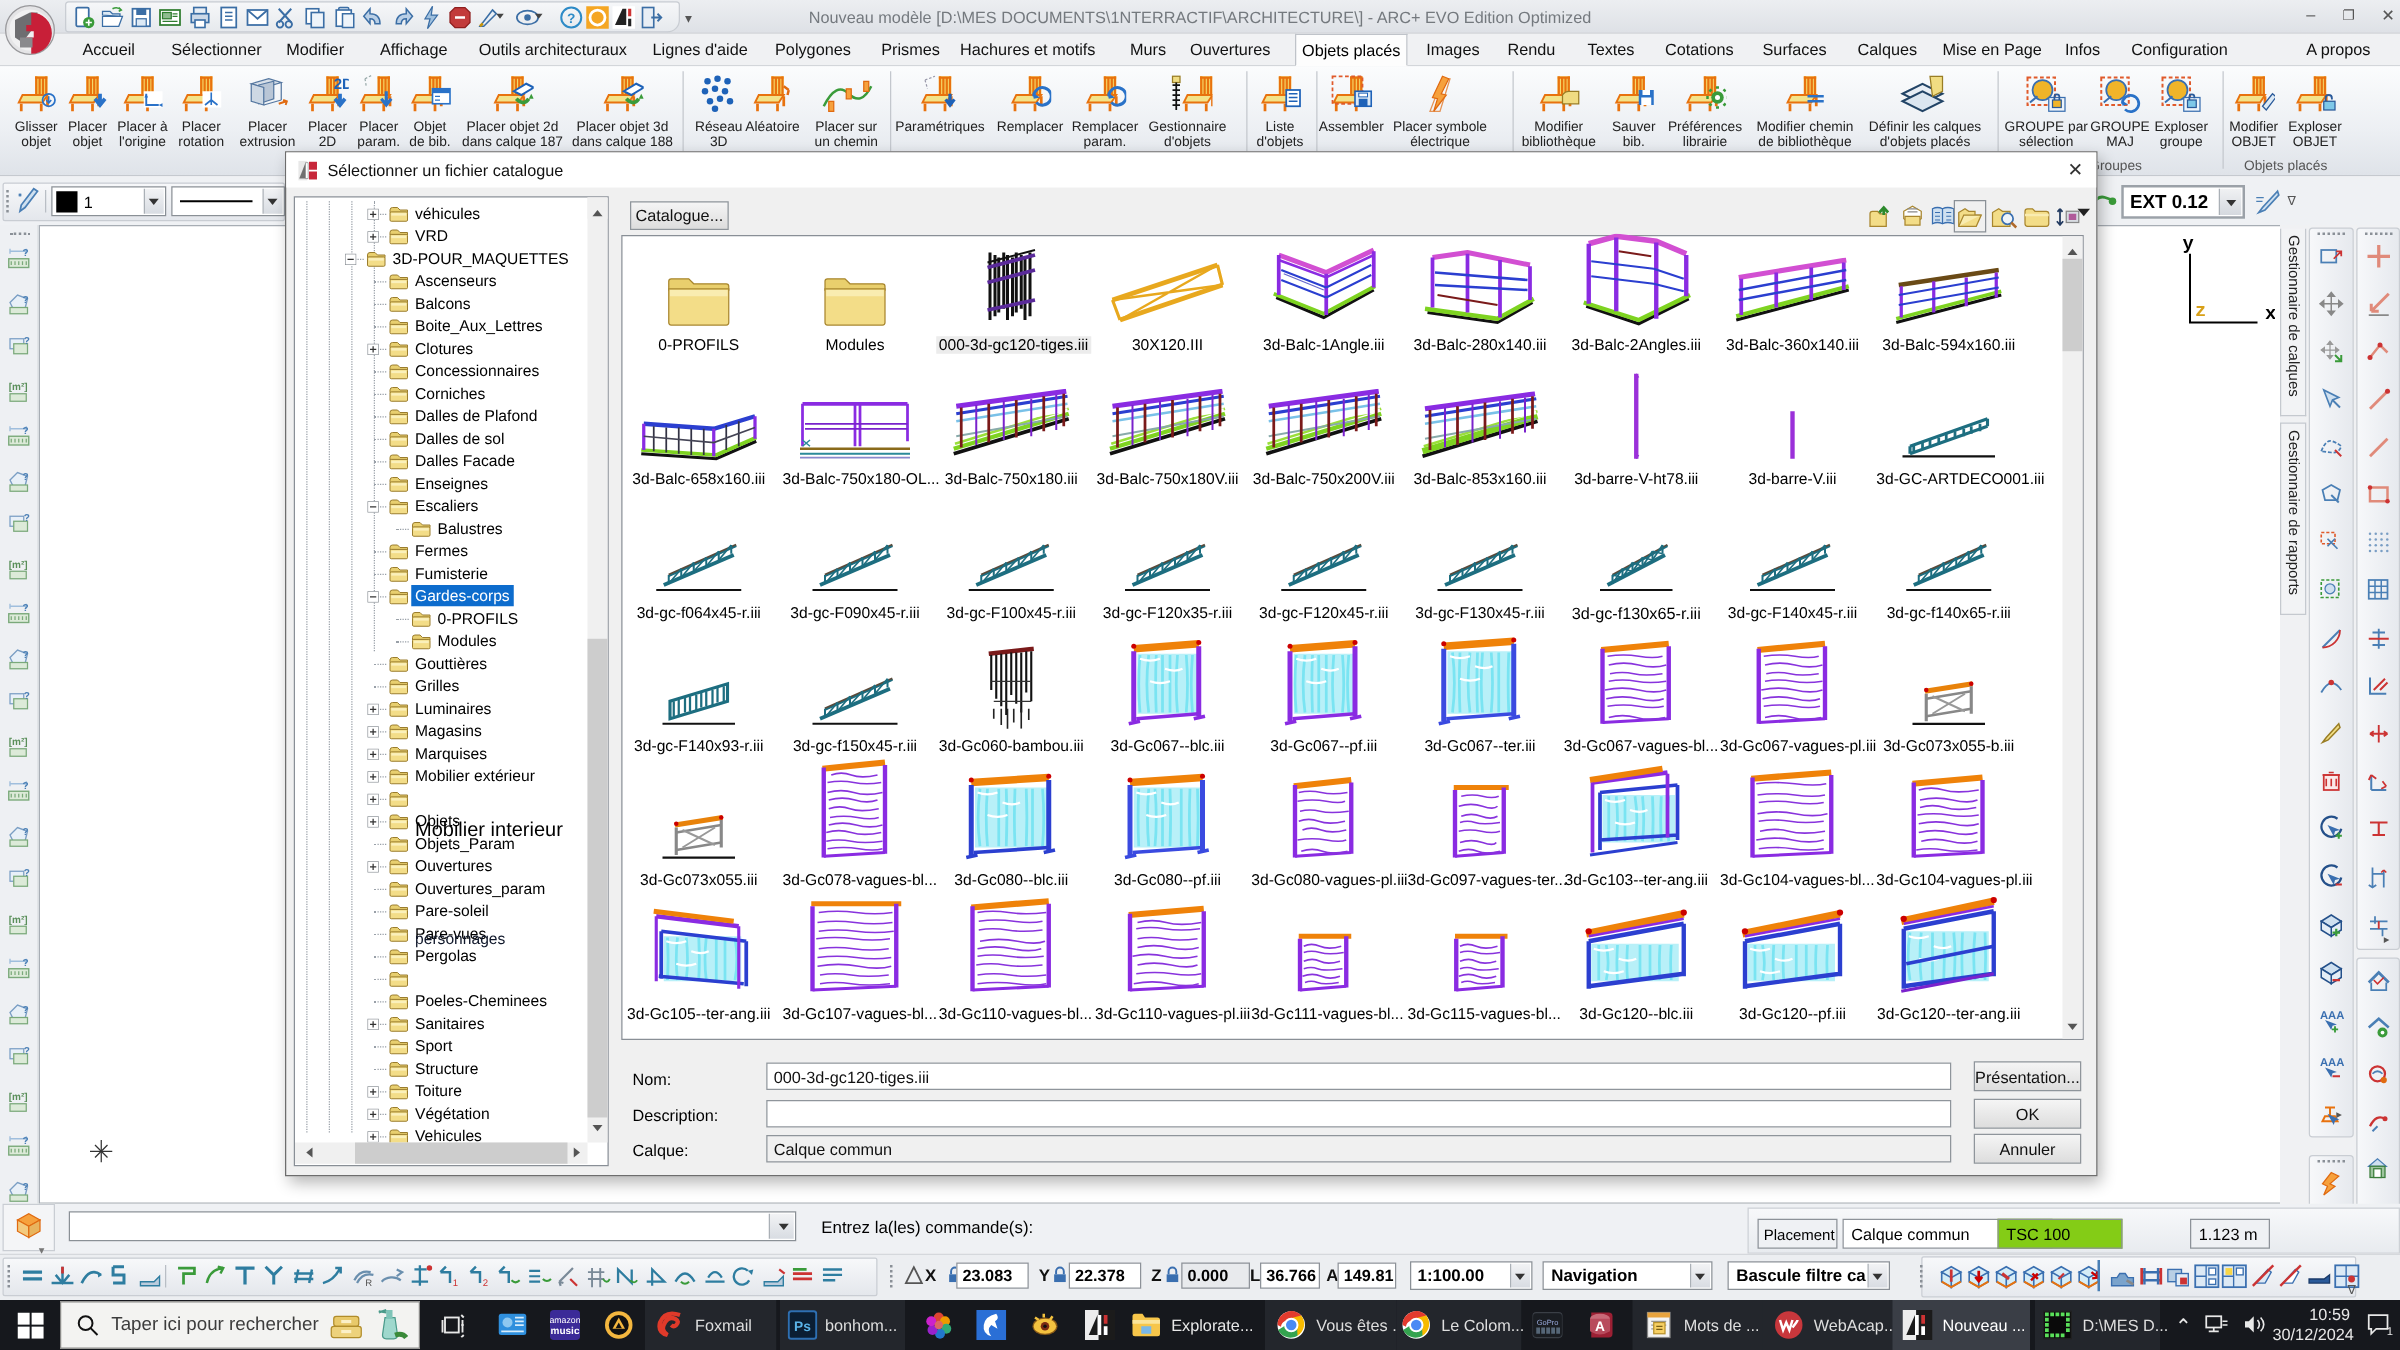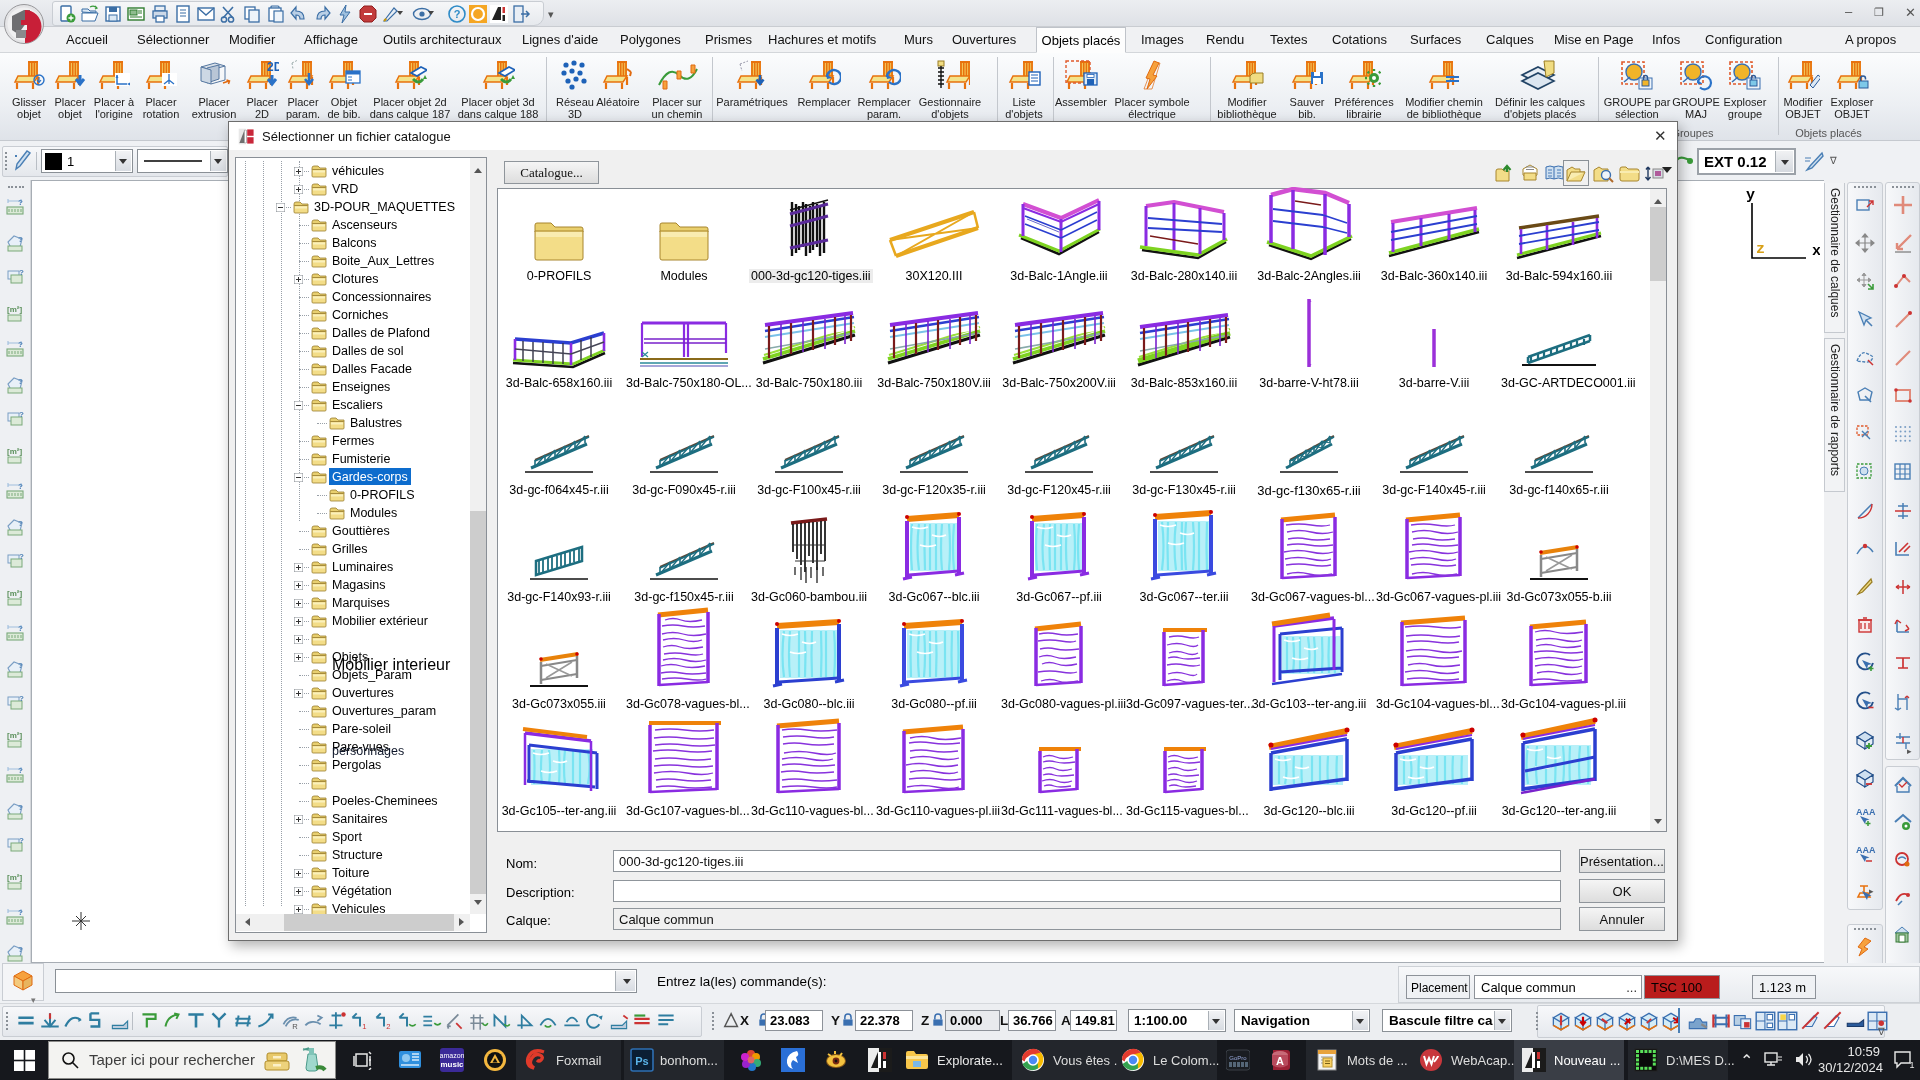--- a/index.html
+++ b/index.html
@@ -507,20 +507,21 @@
 <path d="M8,28 L80,14 M8,74 L80,64 M8,28 V76 M80,14 V66" stroke="#2b3fd0" stroke-width="3.5" fill="none"></path>
 <path d="M8,24 L80,10" stroke="#8a2be2" stroke-width="2"></path>
 <circle cx="8" cy="20" r="2.5" fill="#c00"></circle>
           <circle cx="80" cy="5" r="2.5" fill="#c00"></circle>
           <path d="M10,56 L80,42" stroke="#2b3fd0" stroke-width="3"></path>
           <path d="M6,78 L80,64" stroke="#7a22cc" stroke-width="2.5"></path>
         </g>
       </defs>
     </svg>
 <div class="abs" style="left:0;top:0;width:1920px;height:27px;background:linear-gradient(#eceef1,#dee1e6);border-bottom:1px solid #c9ccd1;"></div>
+<div class="abs" style="left:0;top:6px;width:1920px;text-align:center;font-size:13px;color:#74797e;">Nouveau modèle [D:\MES DOCUMENTS\1NTERRACTIF\ARCHITECTURE\] - ARC+ EVO Edition Optimized</div>
 <div class="abs" style="left:52px;top:1px;width:492px;height:25px;background:linear-gradient(#f6f7f9,#e6e9ed);border:1px solid #c9cdd3;border-radius:3px 3px 10px 3px;"></div>
 <svg class="qi" style="left:57px;top:4px;" width="18" height="18" viewBox="0 0 20 20">
       <rect x="4" y="2" width="10" height="15" rx="1" fill="#fff" stroke="#3b6ea5" stroke-width="1.4"></rect>
       <circle cx="14" cy="14" r="4.5" fill="#3a9b3a"></circle>
       <path d="M14 11.5v5M11.5 14h5" stroke="#fff" stroke-width="1.3"></path>
     </svg>
     <svg class="qi" style="left:80px;top:4px;" width="18" height="18" viewBox="0 0 20 20">
       <path d="M2,8 L2,5 L8,5 L10,7 L16,7 L16,9 Z" fill="#dce9f5" stroke="#3b6ea5"></path>
       <path d="M2,9 L18,9 L15,17 L2,17 Z" fill="#fff" stroke="#3b6ea5"></path>
       <path d="M10,3 q4,-2 7,1 m-2,-2 l2,2 l-2,1" stroke="#3a9b3a" stroke-width="1.3" fill="none"></path>
@@ -1272,21 +1273,21 @@
       </div>
     </div>
 <div class="abs" style="left:657px;top:974px;font-size:13.5px;color:#000;">Entrez la(les) commande(s):</div>
 <div class="abs" style="left:1398px;top:966px;width:522px;height:37px;background:linear-gradient(#f7f8fa,#e8ebef);border:1px solid #cdd1d6;"></div>
 <div class="sunk" style="left:1406px;top:975px;width:64px;height:24px;background:#eff1f4;padding:4px 0 0 4px;"><span style="font-size:12px;">Placement</span></div>
 <div class="sunk" style="left:1474px;top:975px;width:168px;height:24px;padding:4px 0 0 6px;">Calque commun<span style="position:absolute;right:4px;color:#333;">...</span></div>
 <svg class="abs" style="left:1646px;top:976px" width="22" height="22" viewBox="0 0 22 22">
       <path d="M3,16 L16,3 l3,3 L6,19 Z" fill="#e4edf6" stroke="#4a7fb5"></path>
       <path d="M14,12 v7 m-3,-3 l3,4 l3,-4" stroke="#2a72c8" stroke-width="1.8" fill="none"></path>
     </svg>
-<div class="sunk" style="left:1644px;top:975px;width:76px;height:24px;background:#b91c1c;padding:4px 0 0 6px;">TSC 100</div>
+<div class="sunk" style="left:1598px;top:975px;width:100px;height:24px;background:#84cc16;padding:4px 0 0 6px;">TSC 100</div>
 <div class="sunk" style="left:1752px;top:975px;width:64px;height:24px;background:#eff1f4;padding:4px 0 0 6px;">1.123 m</div>
 <div class="abs" style="left:0;top:1003px;width:1920px;height:37px;background:#eceef1;border-top:1px solid #d5d8dc;"></div>
 <div class="abs" style="left:1537px;top:1005px;width:348px;height:33px;background:linear-gradient(#f7f8fa,#e6e9ee);border:1px solid #c9cdd3;border-radius:2px;"></div>
 <div class="abs" style="left:2px;top:1006px;width:700px;height:31px;background:linear-gradient(#f7f8fa,#e4e7ec);border:1px solid #c9cdd3;border-radius:2px;"></div>
 <div class="abs" style="left:6px;top:1012px;height:18px;border-left:2px dotted #8a9097;"></div>
 <svg class="abs" style="left:14px;top:1009px" width="24" height="24" viewBox="0 0 22 22">
       <path d="M4,8 h14 M4,13 h14" stroke="#2e7da0" stroke-width="2.4"></path>
     </svg>
     <svg class="abs" style="left:37.5px;top:1009px" width="24" height="24" viewBox="0 0 22 22">
       <path d="M3,16 h16 M11,4 v12 m-5,-6 l5,6 l5,-6" stroke="#2e7da0" stroke-width="1.8" fill="none"></path>
@@ -1707,21 +1708,21 @@
 <div class="abs" style="left:0;top:0;width:1448px;height:28px;background:#fff;"></div>
 <svg class="abs" style="left:9px;top:6px" width="17" height="17" viewBox="0 0 24 24">
         <rect x="1" y="1" width="10" height="22" fill="#e8e8e8"></rect>
         <path d="M2,21 L9,3 h3 v18 Z" fill="#707070"></path>
         <path d="M9,3 h3 v18 h-3 Z" fill="#fff" stroke="#707070" stroke-width="0.5"></path>
         <rect x="13" y="2" width="9" height="9" fill="#c8273a"></rect>
         <rect x="13" y="13" width="9" height="9" fill="#c8273a"></rect>
       </svg>
 <div class="abs" style="left:33px;top:7px;font-size:13px;color:#111;">Sélectionner un fichier catalogue</div>
 <div class="abs" style="left:1425px;top:5px;font-size:15px;color:#333;">✕</div>
-<div class="winbd" style="left:275px;top:39px;width:95px;height:23px;padding-top:3px;font-family:Liberation Serif, serif;">Catalogue...</div>
+<div class="winbd" style="left:275px;top:39px;width:79px;height:23px;padding-top:3px;">Catalogue...</div>
 <svg class="abs" style="left:1266px;top:41px" width="21" height="21" viewBox="0 0 21 21">
         <path d="M1,8 Q1,6 3,6 L7,6 L9,8 L14,8 L14,18 L1,18 Z" fill="#f3dd88" stroke="#a8862e"></path>
         <path d="M12,9 L12,4 M8.5,7 L12,3 l3.5,4" stroke="#2d8a2d" stroke-width="2.2" fill="none"></path>
       </svg>
 <svg class="abs" style="left:1291px;top:41px" width="21" height="21" viewBox="0 0 21 21">
         <path d="M3,6 L10,2 L17,6 L17,12 L10,16 L3,12 Z" fill="#fff" stroke="#a8862e"></path>
         <path d="M4,10 h12 v7 h-12 Z" fill="#f3dd88" stroke="#a8862e"></path>
         <path d="M6,4 h8 M6,6.5 h8" stroke="#888"></path>
       </svg>
 <svg class="abs" style="left:1315px;top:41px" width="21" height="21" viewBox="0 0 21 21">

